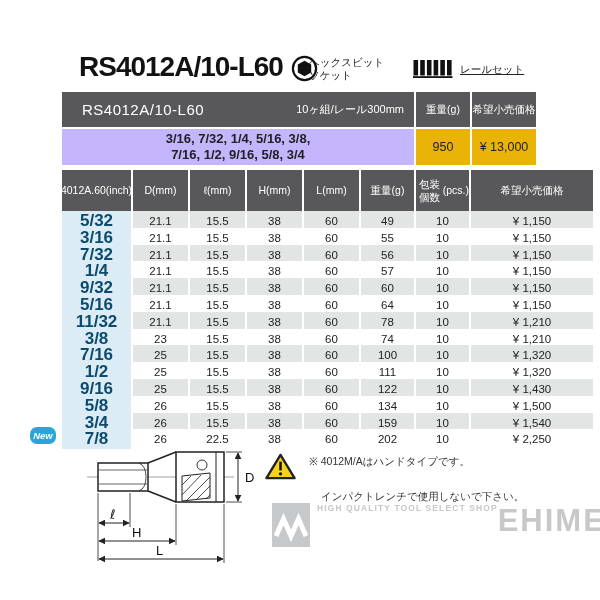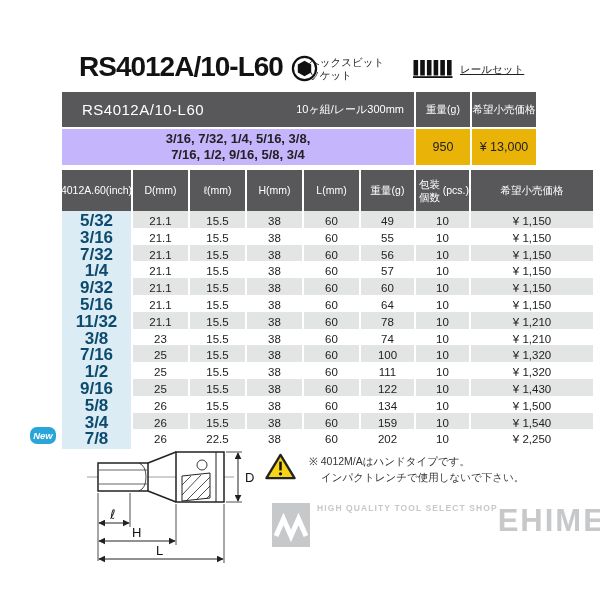--- a/index.html
+++ b/index.html
@@ -31,21 +31,21 @@
   .trow{height:16.8px;}
   .c{display:flex;align-items:center;justify-content:center;font-size:11.5px;color:#222;background:#fff;}
   .c0{font-weight:bold;font-size:17px;color:#0c4a6e;background:#dbecf5;}
   .g .c{background:#e3e4e4;}
   .g .c0{background:#dbecf5;}
   .new-badge{left:30px;top:427px;width:26px;height:17px;background:#29a5d9;color:#fff;font-size:9.5px;font-style:italic;font-weight:bold;display:flex;align-items:center;justify-content:center;border-radius:7px;}
   
   .diagram{left:60px;top:447px;}
   .warning{left:264px;top:452px;display:flex;gap:12px;align-items:flex-start;}
   .warn-text{font-size:10.5px;line-height:16px;color:#333;padding-top:1px;}
-  .warn-indent{padding-left:12px;}
+  .warn-indent{padding-left:12px;margin-top:19px;}
   .logo{left:272px;top:503px;display:flex;gap:7px;}
   .logo-txt{display:flex;flex-direction:row;}
   .tagline{font-size:8.5px;font-weight:bold;letter-spacing:1.1px;color:#c7c8c9;white-space:nowrap;}
   .logo-name{font-size:31px;font-weight:bold;letter-spacing:2px;color:#c7c8c9;line-height:1;margin-top:2px;white-space:nowrap;}
 </style>
 </head>
 <body>
 
 <div class="abs title">RS4012A/10-L60</div>
 

